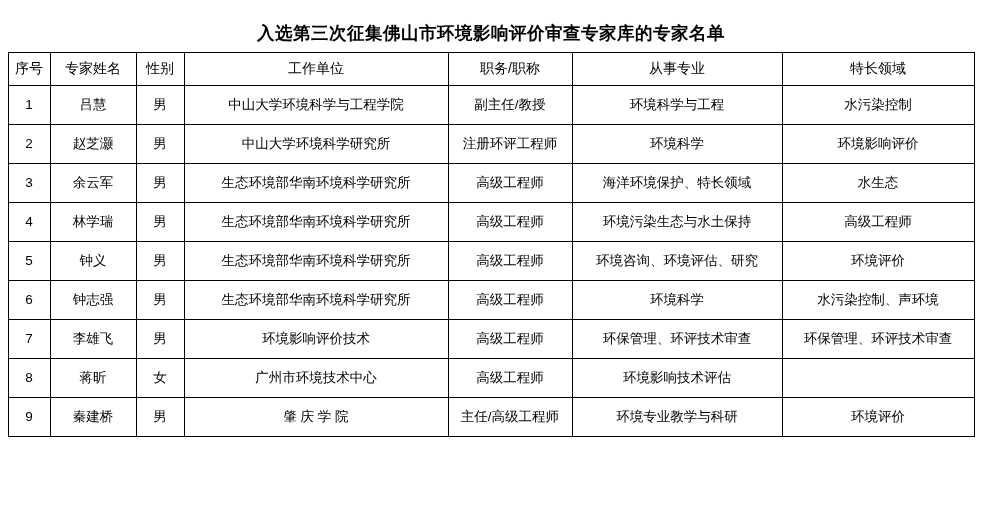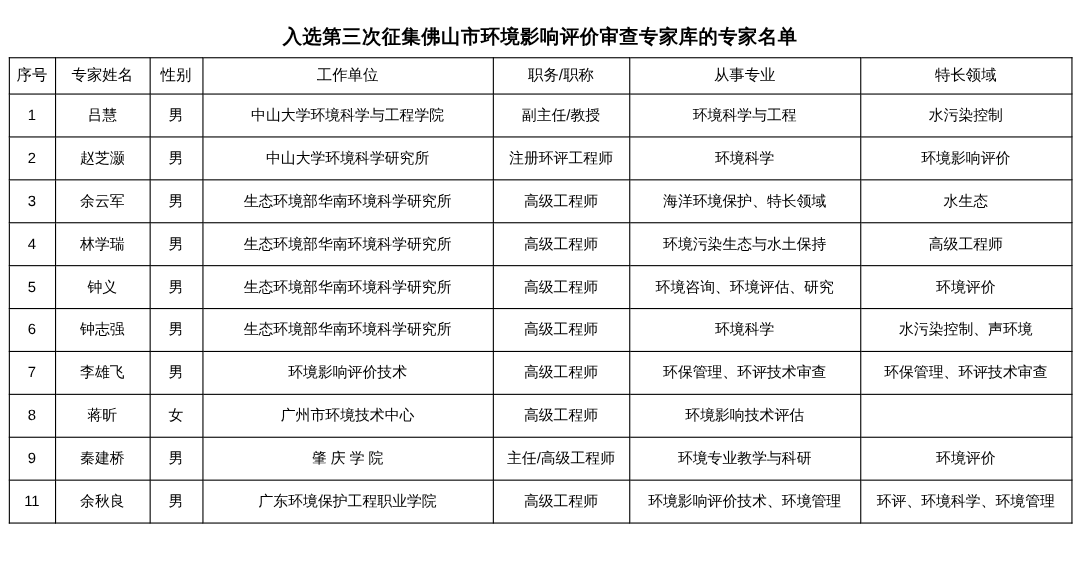--- a/index.html
+++ b/index.html
@@ -170,26 +170,17 @@
           </tr>
           <tr>
             <td>9</td>
             <td>秦建桥</td>
             <td>男</td>
             <td>肇 庆 学 院</td>
             <td>主任/高级工程师</td>
             <td>环境专业教学与科研</td>
             <td>环境评价</td>
           </tr>
-          <tr>
-            <td>11</td>
-            <td>余秋良</td>
-            <td>男</td>
-            <td>广东环境保护工程职业学院</td>
-            <td>高级工程师</td>
-            <td>环境影响评价技术、环境管理</td>
-            <td>环评、环境科学、环境管理</td>
-          </tr>
         </tbody>
     </table>
   </div>
 
 </div>
 
 </body></html>

